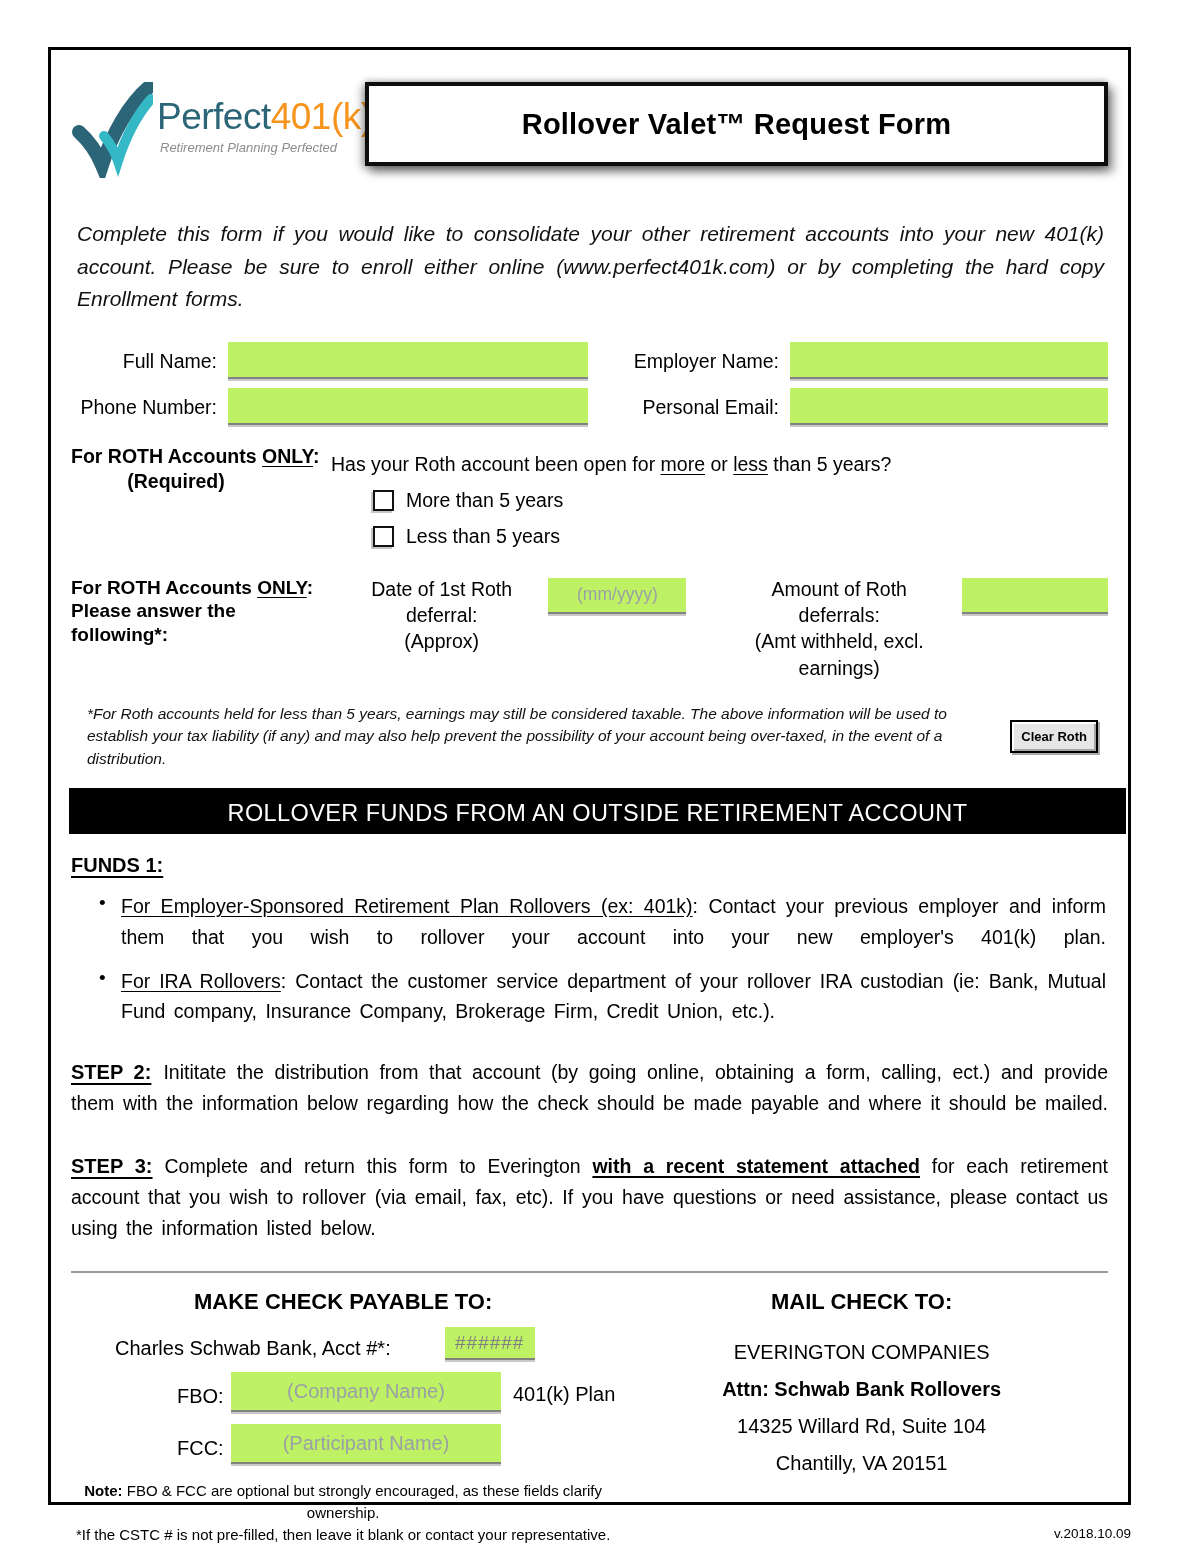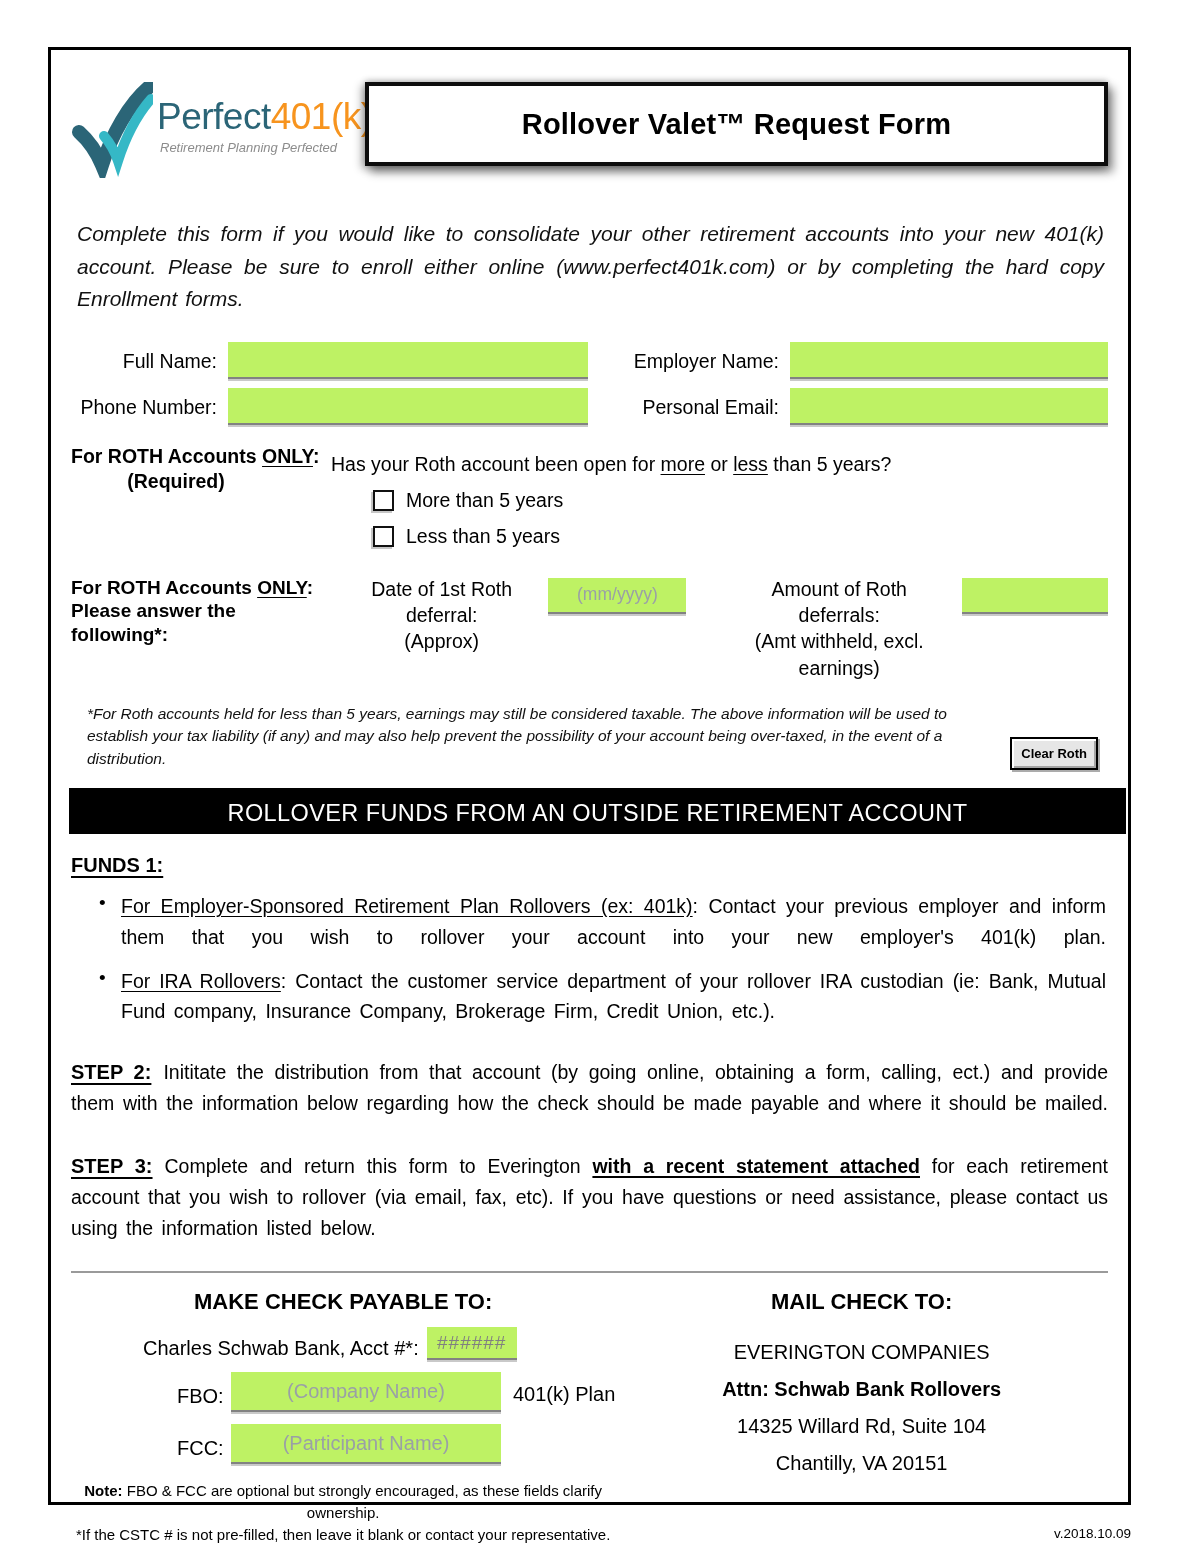--- a/index.html
+++ b/index.html
@@ -78,21 +78,21 @@
   .def-block { text-align: center; font-size: 19.5px; line-height: 1.35; margin-left: 26px; }
   .date-input {
     width: 138px; height: 36px; margin-left: 14px; margin-top: 2px;
     text-align: center; font-size: 17.5px; color: #555;
   }
   .date-input::placeholder { color: #9aa0a6; opacity: 1; }
   .amt-block { margin-left: 44px; }
   .amt-input { width: 146px; height: 36px; margin-left: 14px; margin-top: 2px; }
 
   
-  .roth-foot-row { display:flex; margin-top: 22px; align-items: flex-end; }
+  .roth-foot-row { display:flex; margin-top: 22px; align-items: center; }
   .roth-foot {
     width: 888px; font-size: 15.5px; font-style: italic; line-height: 1.45;
     margin-left: 16px; color: #111;
   }
   .clear-btn {
     margin-left: auto; margin-right: 10px;
     background: #e6e6e6; border: 2px solid #000;
     box-shadow: 2px 2px 0 #ababab, inset 2px 2px 0 #fff, inset -2px -2px 0 #a5a5a5;
     font-family: "Liberation Sans", sans-serif;
     font-size: 13px; font-weight: bold; padding: 7px 9px; cursor: pointer;
@@ -124,21 +124,21 @@
   .step-par.stretch { text-align-last: justify; }
   .step-par .step-label { font-size: 20px; font-weight: bold; margin-right: 12px; }
   .emph { font-weight: bold; text-decoration: underline; text-underline-offset: 3px; text-decoration-thickness: 2px; }
 
   .divider { border: none; border-top: 2px solid #9a9a9a; margin-top: 27px; }
 
   
   .cols { display: grid; grid-template-columns: 1fr 1fr; margin-top: 16px; }
   .col-head { text-align: center; font-size: 22px; font-weight: bold; }
   .pay-row { display: flex; align-items: flex-end; margin-top: 12px; }
-  .pay-row1 { margin-left: 72px; }
+  .pay-row1 { margin-left: 44px; gap: 46px; }
   .pay-label { font-size: 20px; white-space: nowrap; }
   .acct-input {
     width: 90px; height: 33px; margin-left: 8px;
     text-align: center; font-size: 19px; color: #808080; letter-spacing: 1px;
   }
   .pay-row2, .pay-row3 { margin-left: 106px; }
   .fbo-label { width: 50px; font-size: 20px; padding-bottom: 4px; }
   .name-input { width: 270px; height: 40px; margin-left: 4px; text-align: center; font-size: 20px; color:#555; }
   .name-input::placeholder { color: #9aa0a6; opacity: 1; }
   .pay-suffix { font-size: 20px; margin-left: 12px; padding-bottom: 6px; white-space: nowrap; }

